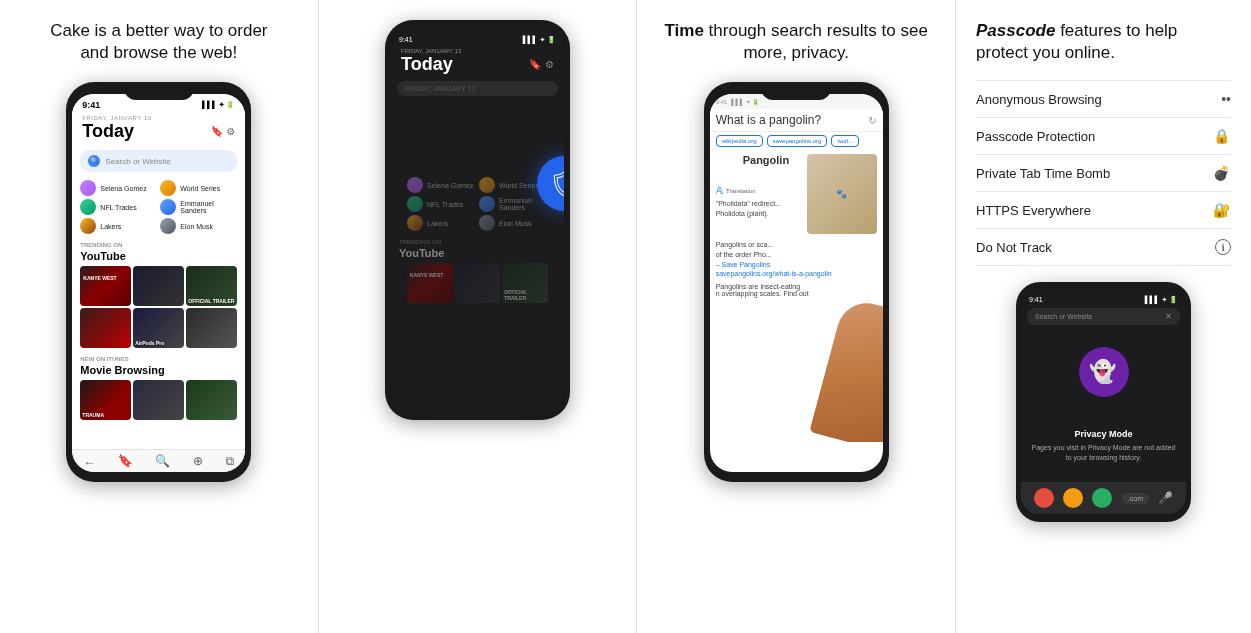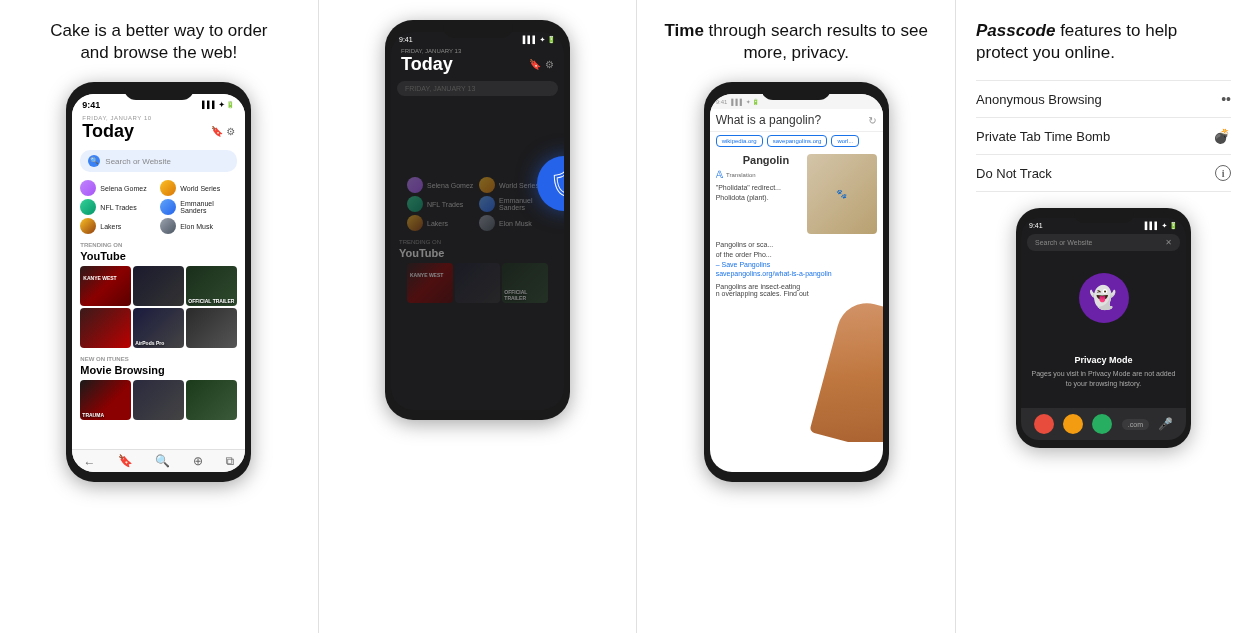--- a/index.html
+++ b/index.html
@@ -252,21 +252,21 @@
 
     .result-content {
       padding: 4px 6px;
       font-size: 7px;
       color: #333;
     }
 
     .result-title {
       font-size: 11px;
       font-weight: 700;
-      margin-bottom: 3px;
+      margin-bottom: 19px;
       padding-left: 27px;
     }
 
     .result-body {
       font-size: 7px;
       color: #444;
       line-height: 1.4;
     }
 
     .result-thumb {
@@ -733,22 +733,30 @@
   <div class="privacy-title">
     <strong>Passcode</strong><span> features to help protect you online.</span>
   </div>
 
   <div class="privacy-features">
     <div class="feature-row">
       <span class="feature-name">Anonymous Browsing</span>
       <span class="feature-icon" title="anonymous">••</span>
     </div>
     <div class="feature-row">
+      <span class="feature-name">Passcode Protection</span>
+      <span class="feature-icon">🔒</span>
+    </div>
+    <div class="feature-row">
       <span class="feature-name">Private Tab Time Bomb</span>
       <span class="feature-icon">💣</span>
+    </div>
+    <div class="feature-row">
+      <span class="feature-name">HTTPS Everywhere</span>
+      <span class="feature-icon">🔐</span>
     </div>
     <div class="feature-row">
       <span class="feature-name">Do Not Track</span>
       <span class="feature-icon" style="font-size:12px;color:#666;font-weight:700;font-family:serif;border:1px solid #666;border-radius:50%;width:16px;height:16px;display:flex;align-items:center;justify-content:center;font-size:10px;">i</span>
     </div>
   </div>
 
   <div class="privacy-phone">
     <div class="privacy-phone-notch"></div>
     <div class="privacy-screen">

